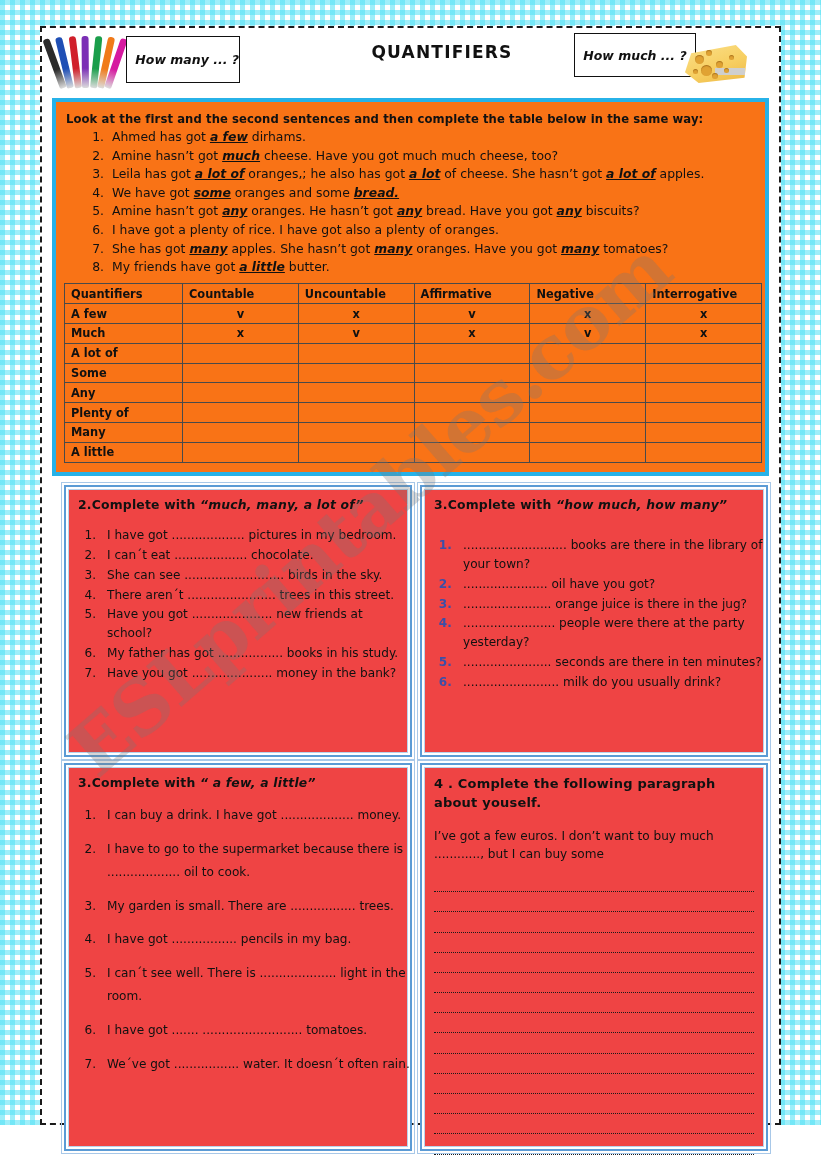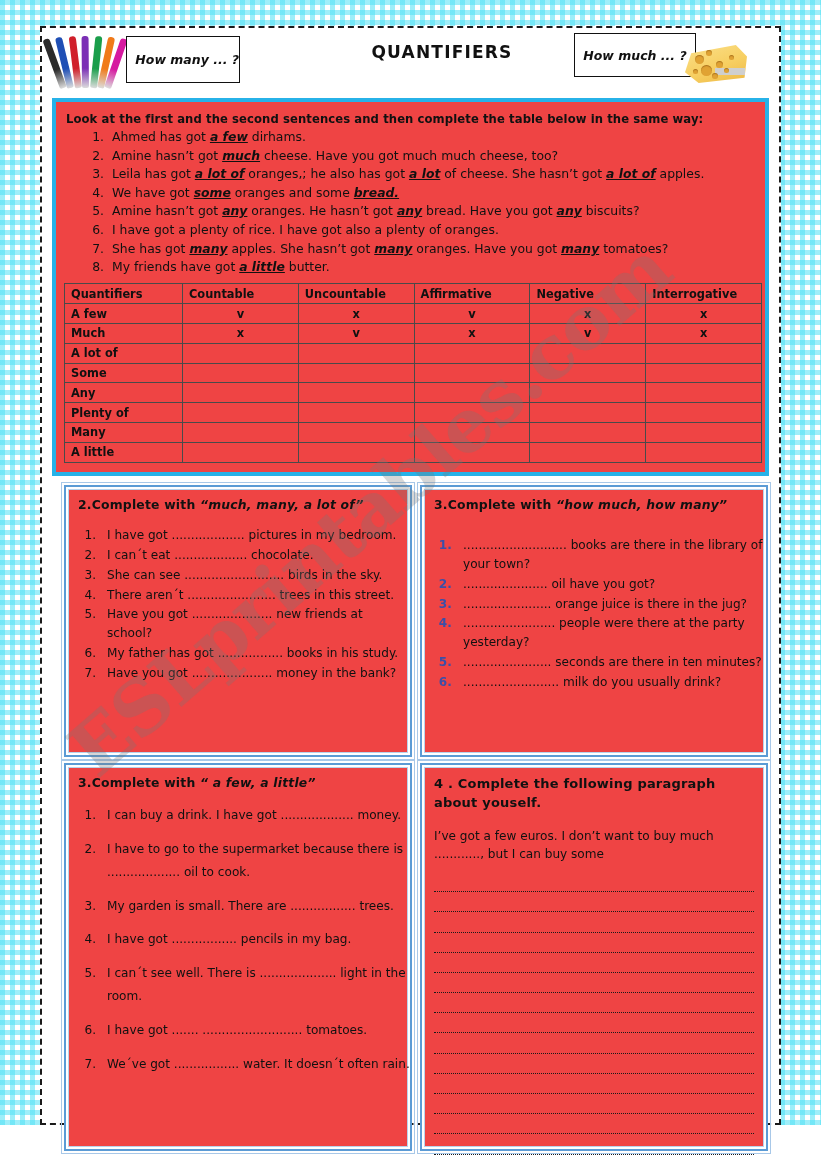--- a/index.html
+++ b/index.html
@@ -81,21 +81,21 @@
     background:#e0a233; box-shadow: inset 0 1px 1px rgba(120,70,10,.5);
   }
   #cheese .shadowbar{
     position:absolute; left:36px; top:33px; width:30px; height:7px;
     background:#cfcfcf;
   }
 
   
   #panel-top {
     position:absolute; left:10px; top:70px; width:717px; height:378px;
-    border:4px solid #27b2e8; background:#ef4444; z-index:4;
+    border:4px solid #27b2e8; background:#f97316; z-index:4;
   }
   #instr {
     margin:10px 0 2px 10px; font-size:11.6px; font-weight:bold;
     letter-spacing:.1px; color:#111;
     font-family:"DejaVu Sans", sans-serif;
   }
   ol.sentences {
     margin:2px 0 0 8px; padding-left:44px;
     font-size:12.4px; color:#111; line-height:1.46;
     font-family:"DejaVu Sans", sans-serif;

